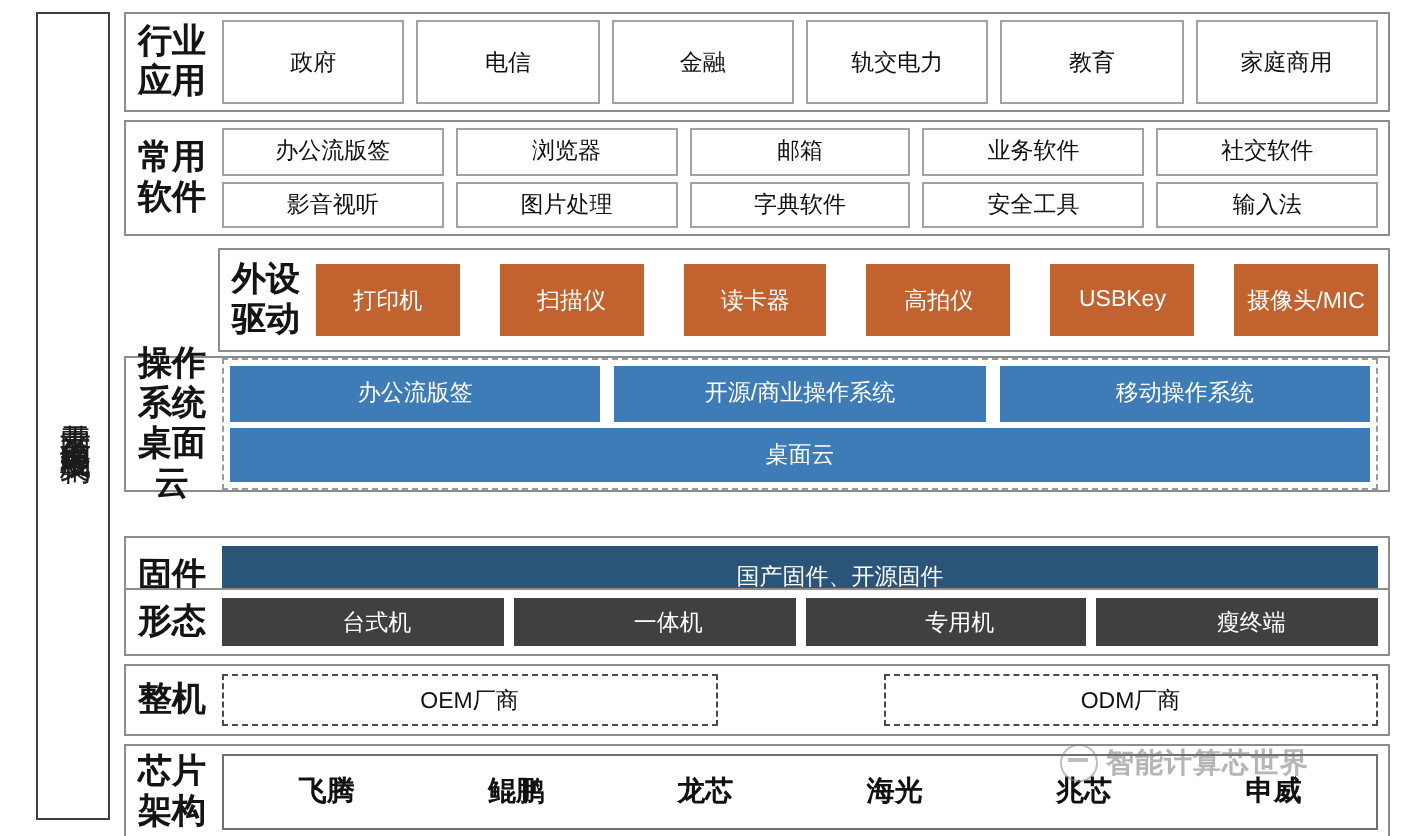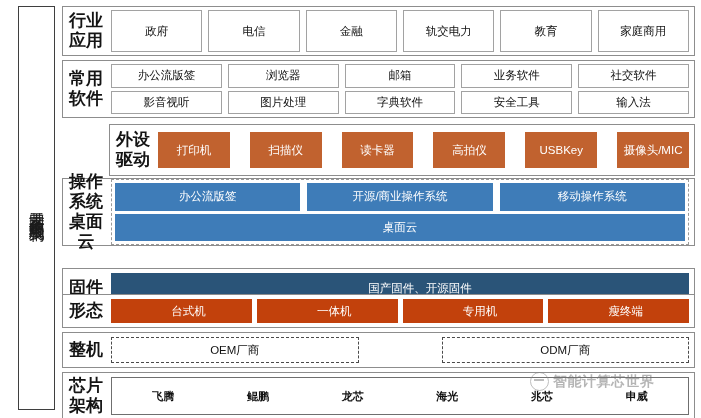--- a/index.html
+++ b/index.html
@@ -56,22 +56,22 @@
     display:flex;align-items:center;justify-content:center;
     font-size:11.5px;
     box-sizing:border-box;
     height:100%;
     white-space:nowrap;
   }
   .cell.plain{border:1.2px solid #a2a2a2;background:#fff;color:#111;}
   .cell.orange{background:#c1622f;color:#fff;border:none;}
   .cell.blue{background:#3e7cb8;color:#fff;border:none;}
   .cell.darkblue{background:#2a5478;color:#fff;border:none;padding-left:40px;}
-  .cell.red{background:#c2410c;color:#fff;border:none;padding-left:14px;}
-  .cell.chip{border:none;background:transparent;color:#111;font-weight:700;font-size:11px;}
+  .cell.red{background:#404040;color:#fff;border:none;padding-left:14px;}
+  .cell.chip{border:none;background:transparent;color:#111;font-weight:700;font-size:14px;}
 
   
   .os-wrap{
     flex:1 1 auto;height:100%;
     border:1.5px dashed #9a9a9a;background:#fff;
     margin:3px 5px 3px 2px;
     padding:3px;
     box-sizing:border-box;
     display:flex;flex-direction:column;gap:3px;
   }

